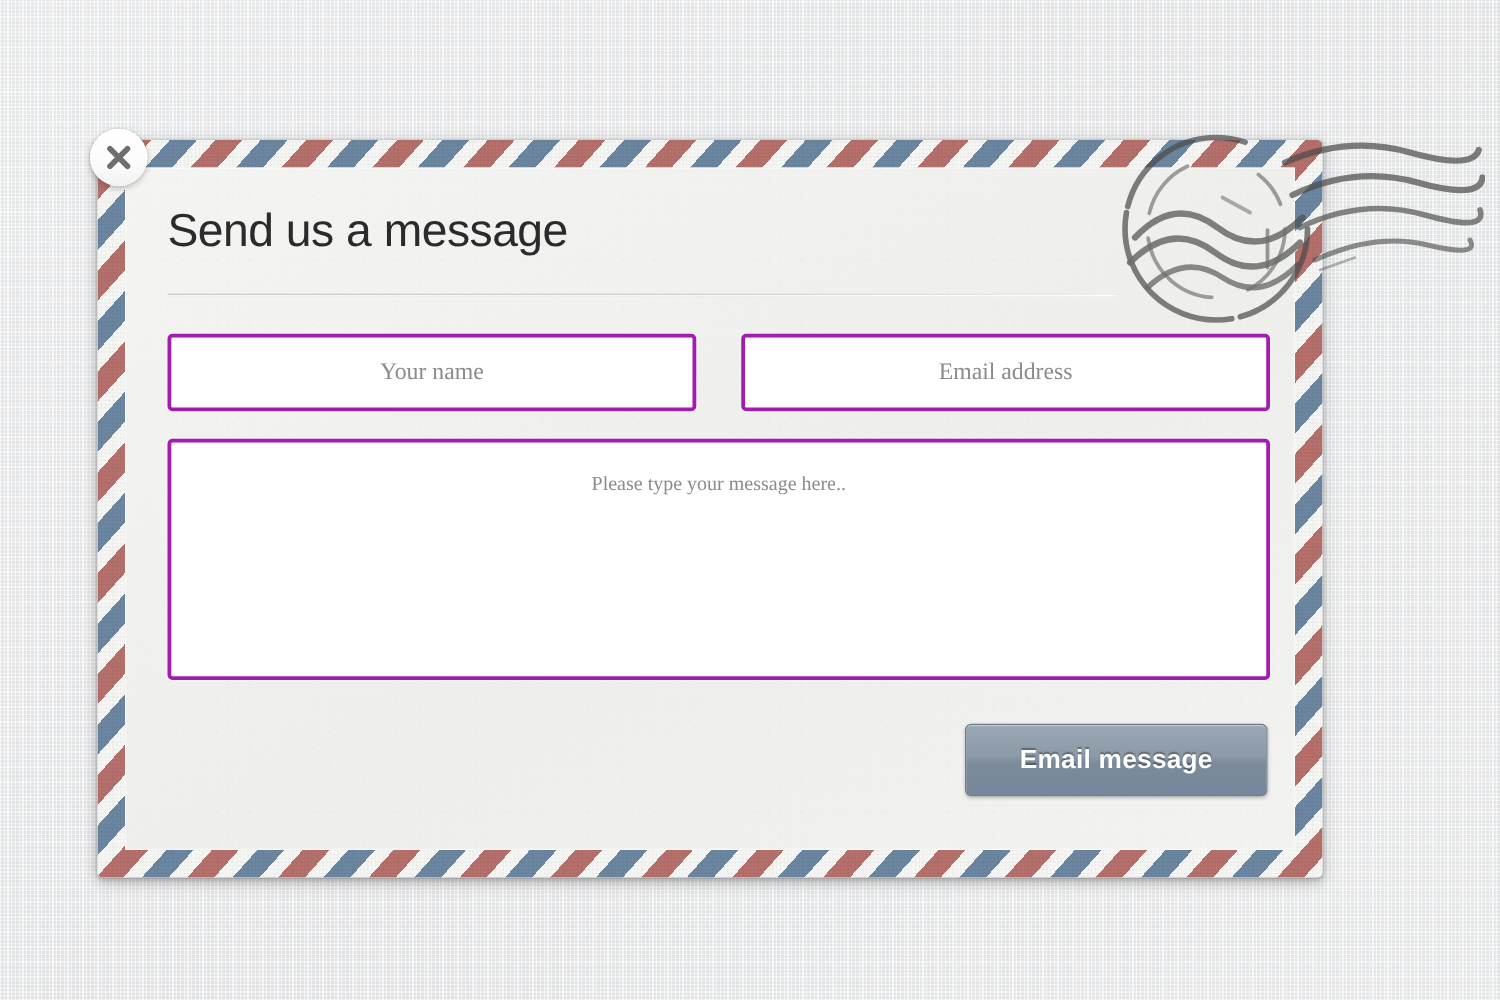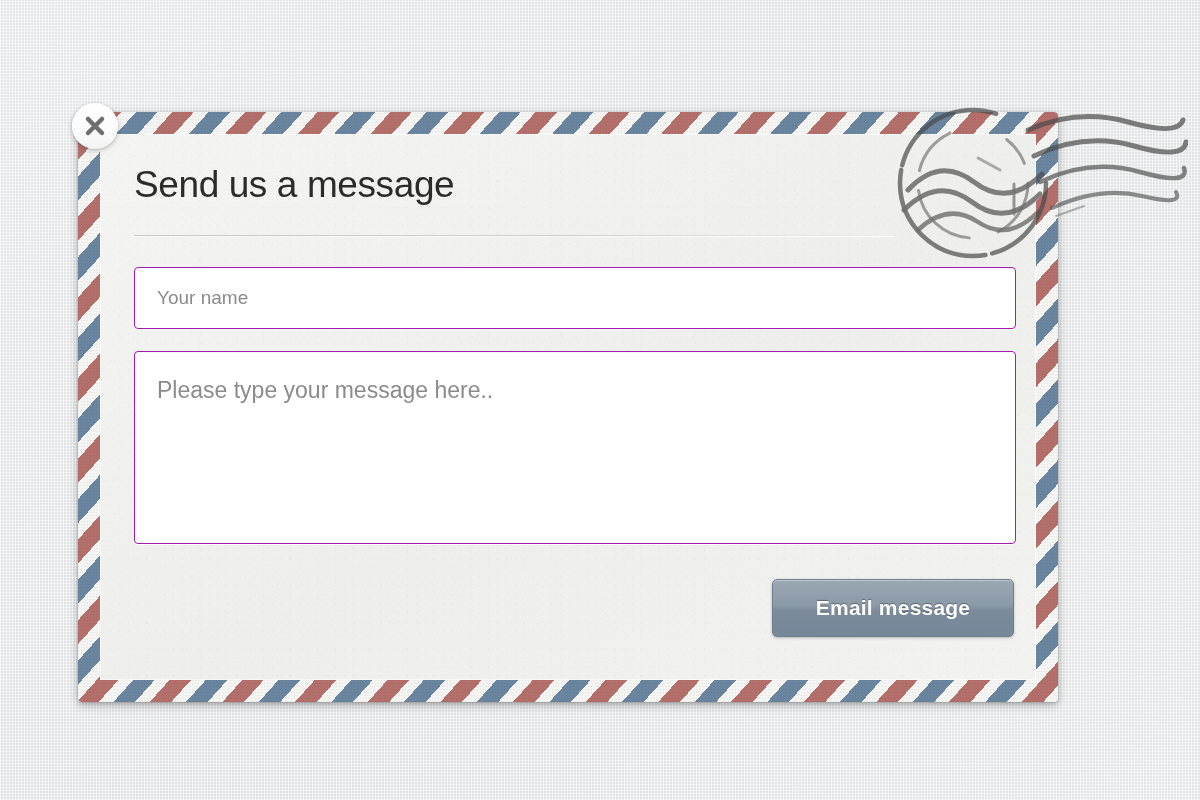--- a/index.html
+++ b/index.html
@@ -131,42 +131,43 @@
 
   .field-row {
     display: flex;
     gap: 36px;
     margin-top: 30px;
   }
 
   .text-field,
   .message-field {
     background: #ffffff;
-    border: 1px solid #a21caf;
+    border: 3px solid #a21caf;
     border-radius: 4px;
     box-shadow: inset 0 1px 2px rgba(0,0,0,0.045), 0 1px 0 rgba(255,255,255,0.8);
-    font-family: Liberation Sans, sans-serif;
+    font-family: Liberation Serif, serif;
     color: #7c7c7c;
     outline: none;
+    text-align: center;
   }
 
   .text-field {
     flex: 1;
     height: 62px;
     padding: 0 22px;
     font-size: 19px;
   }
 
   .message-field {
     display: block;
     width: 100%;
     height: 193px;
     margin-top: 22px;
     padding: 22px;
-    font-size: 23px;
+    font-size: 16px;
     line-height: 1.45;
     resize: none;
   }
 
   .text-field::placeholder,
   .message-field::placeholder {
     color: #8b8b8b;
     opacity: 1;
   }
 
@@ -201,20 +202,21 @@
   <div id="envelope-paper"></div>
 
   <div id="form-content">
 
     <h1 id="page-title">Send us a message</h1>
 
     <div id="title-divider"></div>
 
     <div class="field-row">
       <input class="text-field" type="text" placeholder="Your name" style="">
+      <input class="text-field" type="text" placeholder="Email address" style="">
     </div>
 
     <textarea class="message-field" placeholder="Please type your message here.." style=""></textarea>
 
     <div id="button-row">
       <button id="send-button">Email message</button>
     </div>
 
   </div>
 </div>

